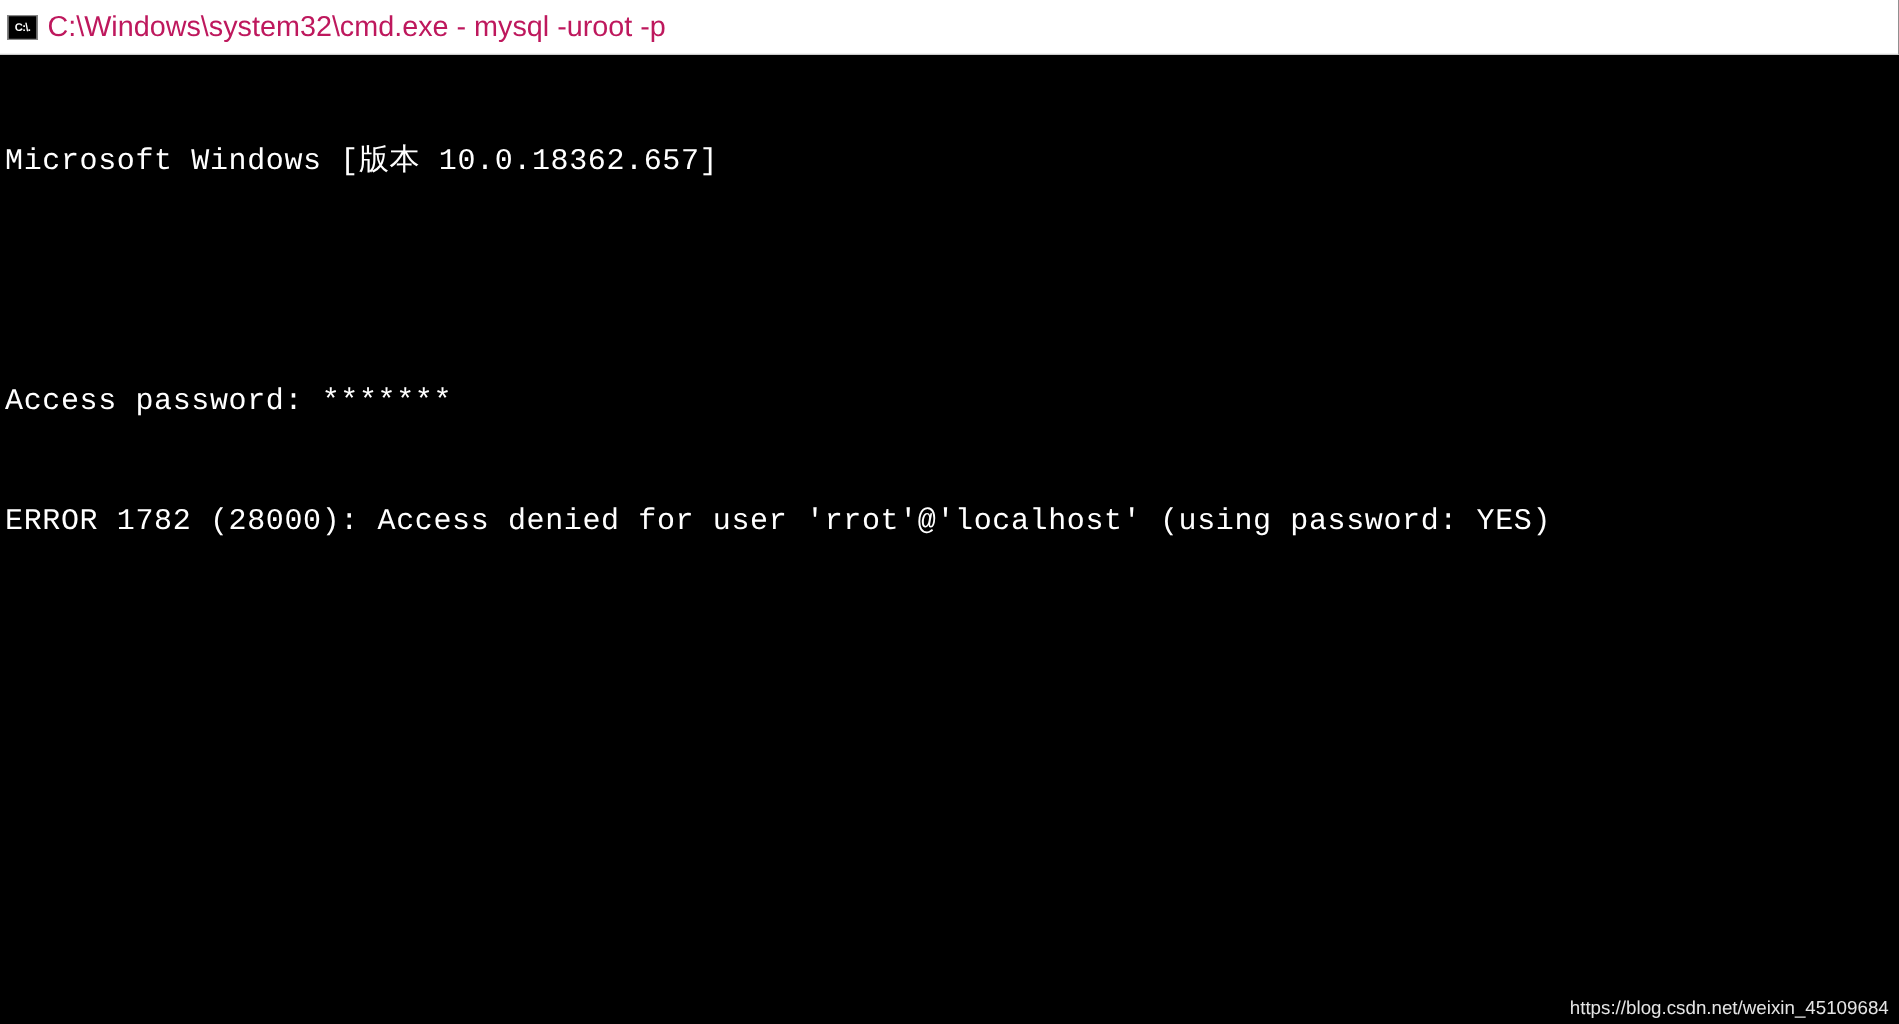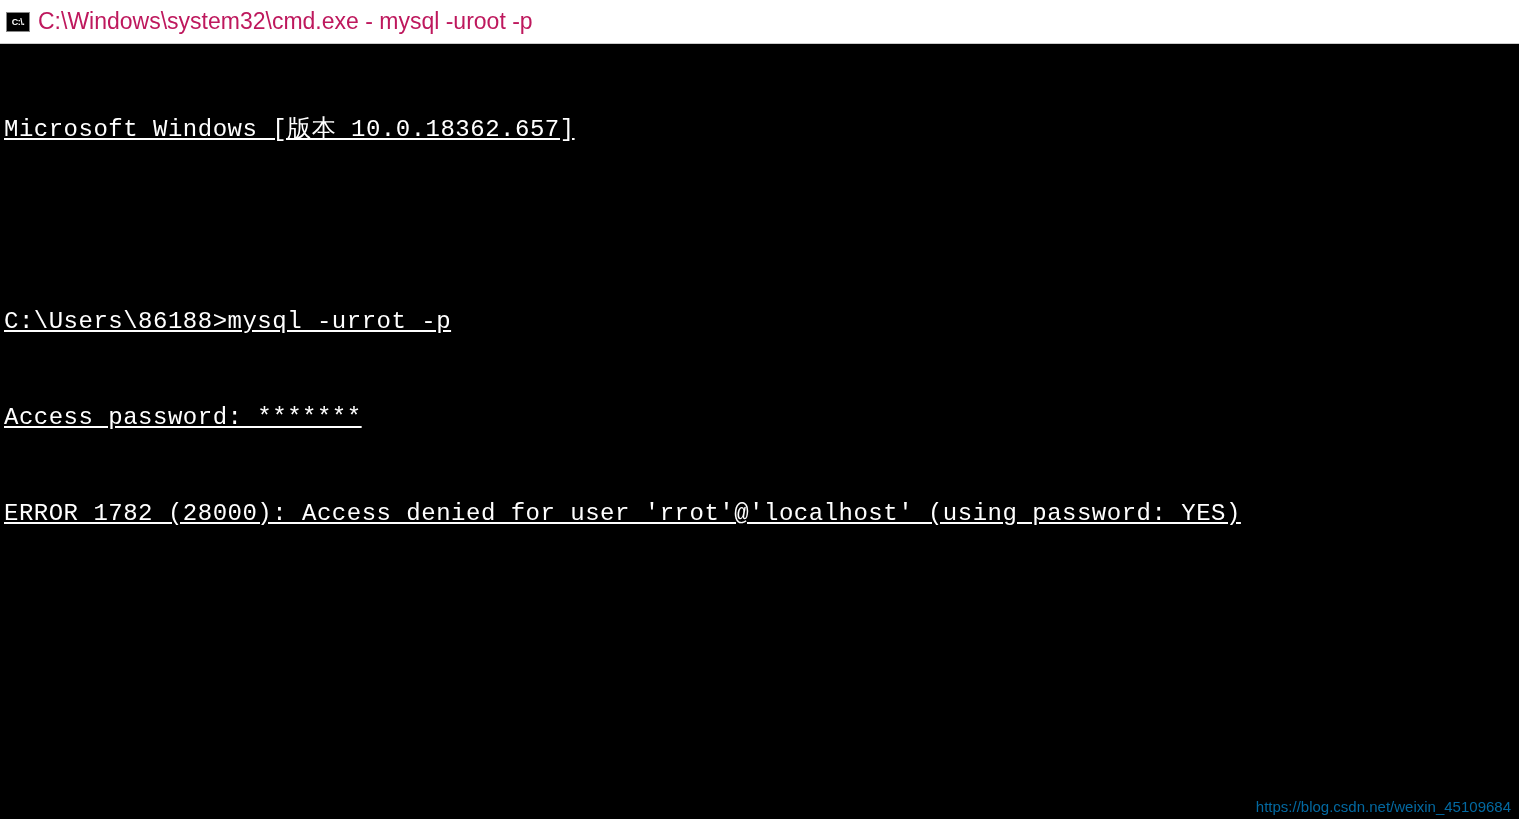--- a/index.html
+++ b/index.html
@@ -48,45 +48,43 @@
       color: #fff;
       font-size: 24px;
       line-height: 32px;
       padding: 6px 4px;
       white-space: pre;
       font-family: 'NSimSun', 'SimSun', 'Consolas', 'Courier New', monospace;
       letter-spacing: 0.5px;
     }
     .terminal-line {
       min-height: 32px;
-      text-decoration: underline;
     }
     .watermark {
       position: absolute;
       bottom: 4px;
       right: 8px;
-      color: #0369a1;
+      color: #e5e5e5;
       font-size: 15px;
       font-family: Arial, sans-serif;
     }
   </style>
 </head>
 <body>
 
 <div class="titlebar">
   <div class="titlebar-icon">
     <span>C:\.</span>
   </div>
   <div class="titlebar-text">C:\Windows\system32\cmd.exe - mysql  -uroot -p</div>
 </div>
 
 <div class="terminal">
   <div class="terminal-line">Microsoft Windows [版本 10.0.18362.657]</div>
   <div class="terminal-line"></div>
-  <div class="terminal-line">C:\Users\86188&gt;mysql -urrot -p</div>
   <div class="terminal-line">Access password: *******</div>
   <div class="terminal-line">ERROR 1782 (28000): Access denied for user 'rrot'@'localhost' (using password: YES)</div>
   <div class="terminal-line"></div>
   
   
   
   
   
   
   

